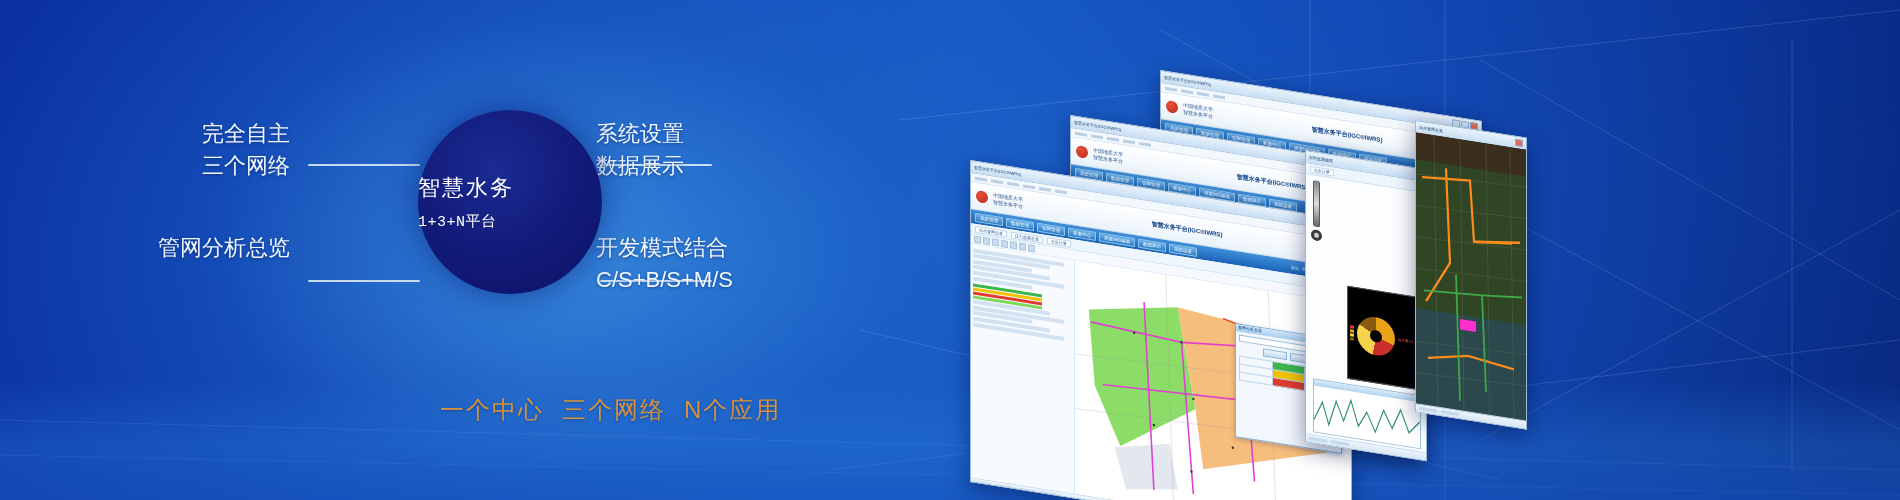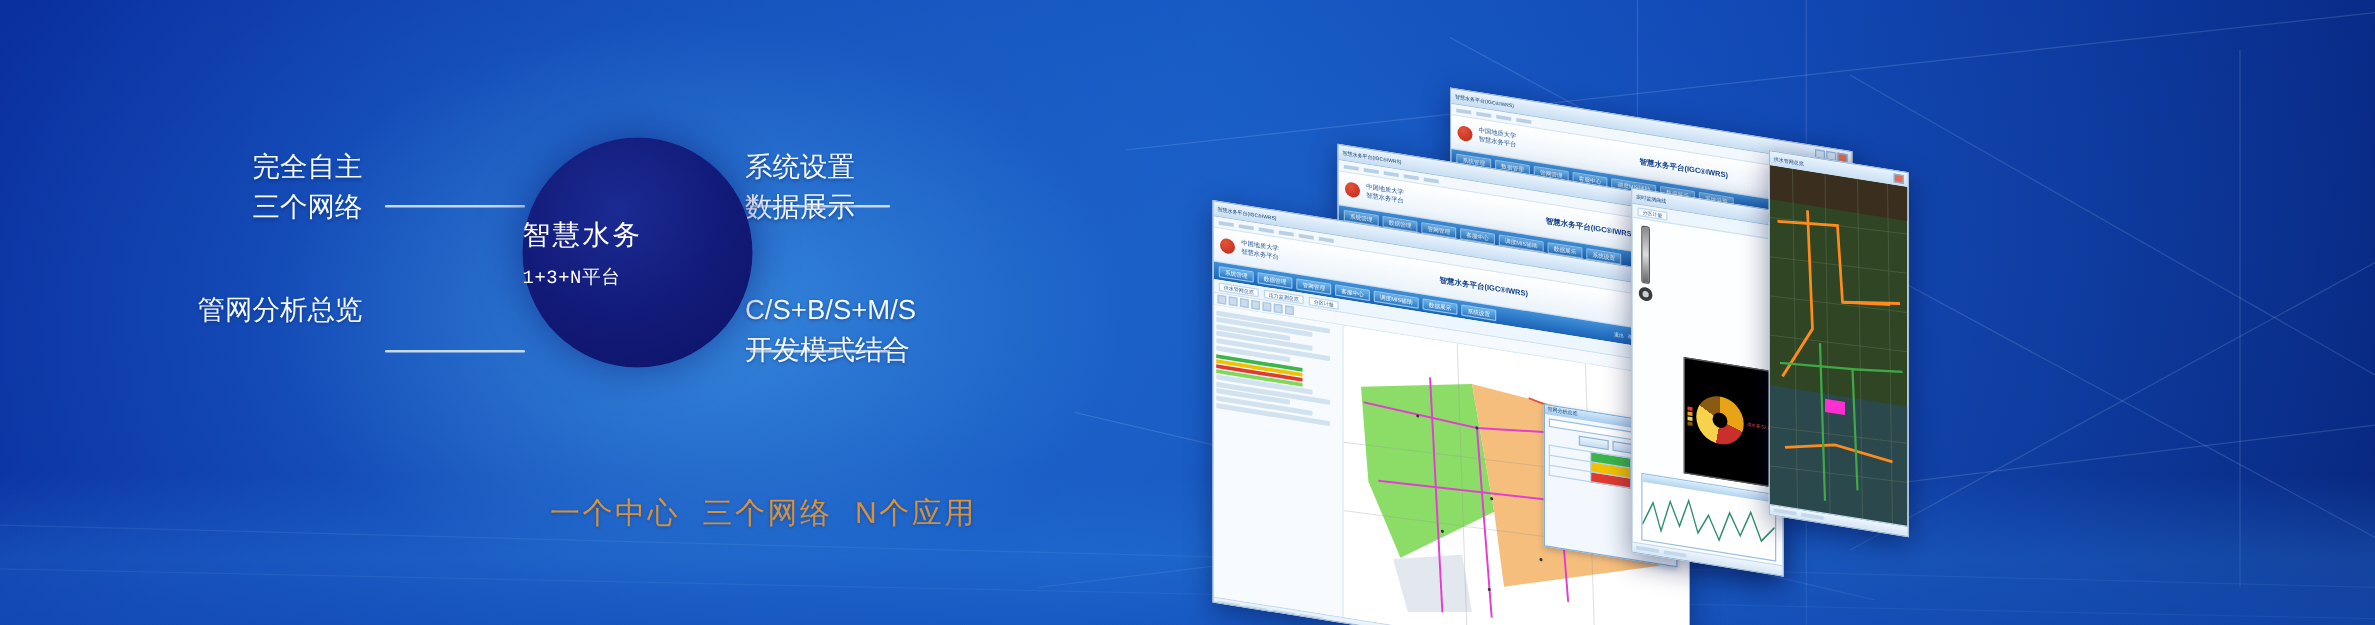--- a/index.html
+++ b/index.html
@@ -213,22 +213,22 @@
     <div class="label l lbl-bl">
       <div>管网分析总览</div>
     </div>
 
     <div class="label r lbl-tr">
       <div>系统设置</div>
       <div>数据展示</div>
     </div>
 
     <div class="label r lbl-br">
+      <div>开发模式结合</div>
       <div>C/S+B/S+M/S</div>
-      <div>开发模式结合</div>
     </div>
 
     <div class="ellipse">
       <div class="ell-cn">智慧水务</div>
       <div class="ell-sub">1+3+N平台</div>
     </div>
   </div>
 
   <div class="tagline">
     <span>一个中心</span><span>三个网络</span><span>N个应用</span>

